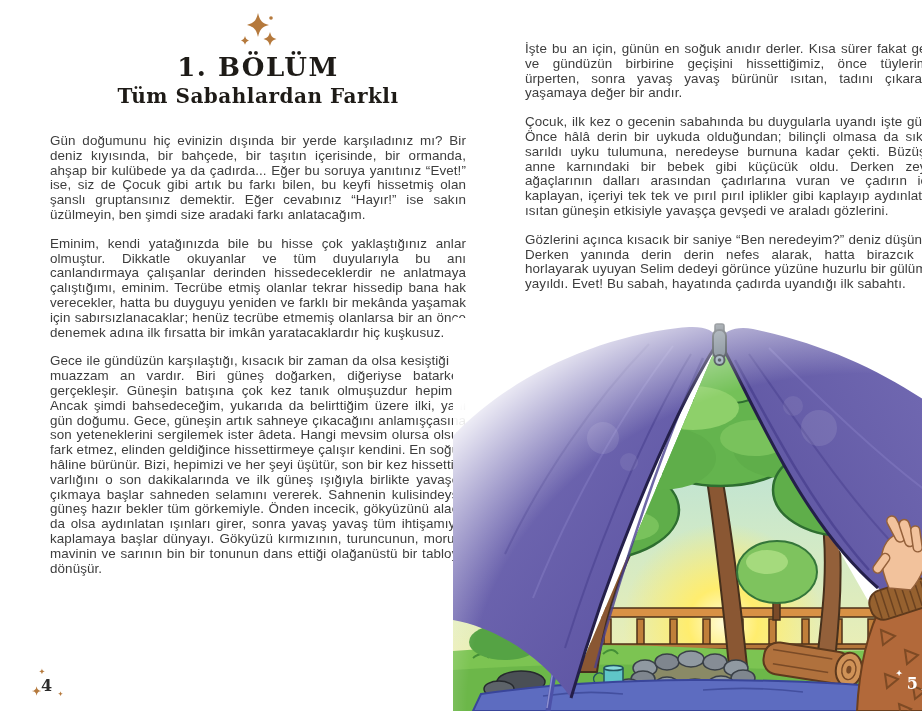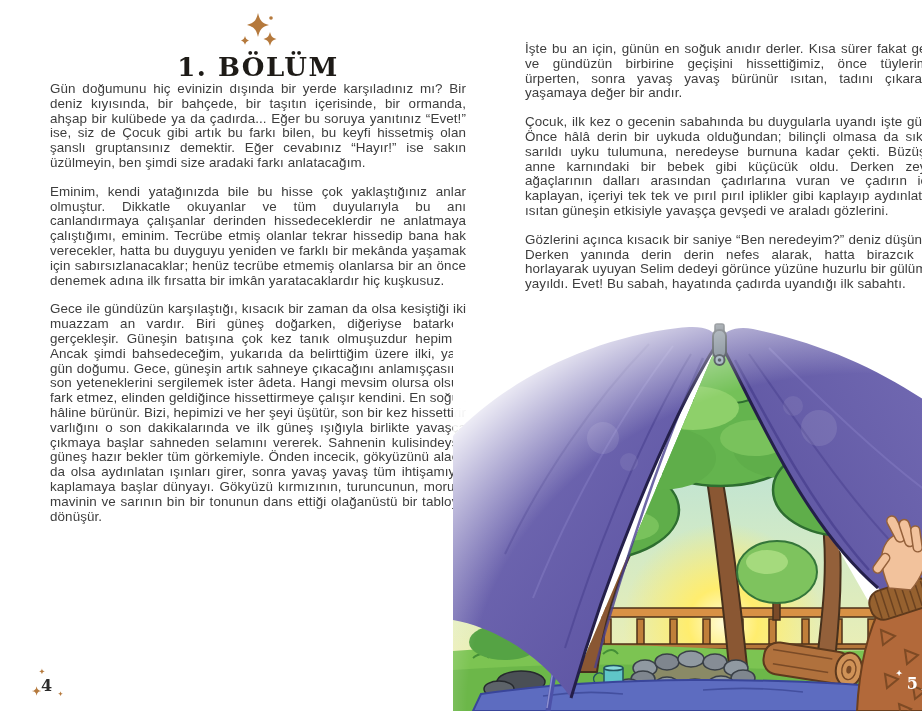--- a/index.html
+++ b/index.html
@@ -66,20 +66,21 @@
           <g fill="#b5793c">
             <path d="M32 1 C34 9 36 11 43 13 C36 15 34 17 32 25 C30 17 28 15 21 13 C28 11 30 9 32 1 Z"></path>
             <path d="M44 20 C45.2 24.5 46.5 25.8 50.5 27 C46.5 28.2 45.2 29.5 44 34 C42.8 29.5 41.5 28.2 37.5 27 C41.5 25.8 42.8 24.5 44 20 Z"></path>
             <path d="M19 24 C19.8 26.8 20.6 27.6 23 28.4 C20.6 29.2 19.8 30 19 32.8 C18.2 30 17.4 29.2 15 28.4 C17.4 27.6 18.2 26.8 19 24 Z"></path>
             <circle cx="45" cy="6" r="1.8"></circle>
           </g>
         </svg>
       </div>
 
       <h1 class="chapter-number">1. BÖLÜM</h1>
+      <h2 class="chapter-title">Tüm Sabahlardan Farklı</h2>
 
       <p class="body-par">Gün doğumunu hiç evinizin dışında bir yerde karşıladınız mı? Bir deniz kıyısında, bir bahçede, bir taşıtın içerisinde, bir ormanda, ahşap bir kulübede ya da çadırda... Eğer bu soruya yanıtınız “Evet!” ise, siz de Çocuk gibi artık bu farkı bilen, bu keyfi hissetmiş olan şanslı gruptansınız demektir. Eğer cevabınız “Hayır!” ise sakın üzülmeyin, ben şimdi size aradaki farkı anlatacağım.</p>
       <p class="body-par">Eminim, kendi yatağınızda bile bu hisse çok yaklaştığınız anlar olmuştur. Dikkatle okuyanlar ve tüm duyularıyla bu anı canlandırmaya çalışanlar derinden hissedeceklerdir ne anlatmaya çalıştığımı, eminim. Tecrübe etmiş olanlar tekrar hissedip bana hak verecekler, hatta bu duyguyu yeniden ve farklı bir mekânda yaşamak için sabırsızlanacaklar; henüz tecrübe etmemiş olanlarsa bir an önce denemek adına ilk fırsatta bir imkân yaratacaklardır hiç kuşkusuz.</p>
       <p class="body-par">Gece ile gündüzün karşılaştığı, kısacık bir zaman da olsa kesiştiği iki muazzam an vardır. Biri güneş doğarken, diğeriyse batarken gerçekleşir. Güneşin batışına çok kez tanık olmuşuzdur hepimiz. Ancak şimdi bahsedeceğim, yukarıda da belirttiğim üzere ilki, yani gün doğumu. Gece, güneşin artık sahneye çıkacağını anlamışçasına son yeteneklerini sergilemek ister âdeta. Hangi mevsim olursa olsun fark etmez, elinden geldiğince hissettirmeye çalışır kendini. En soğuk hâline bürünür. Bizi, hepimizi ve her şeyi üşütür, son bir kez hissettirir varlığını o son dakikalarında ve ilk güneş ışığıyla birlikte yavaşça çıkmaya başlar sahneden selamını vererek. Sahnenin kulisindeyse güneş hazır bekler tüm görkemiyle. Önden incecik, gökyüzünü alaca da olsa aydınlatan ışınları girer, sonra yavaş yavaş tüm ihtişamıyla kaplamaya başlar dünyayı. Gökyüzü kırmızının, turuncunun, morun, mavinin ve sarının bin bir tonunun dans ettiği olağanüstü bir tabloya dönüşür.</p>
     </div>
 
     <div class="pageno-left">
       <span class="spark s1">✦</span>
       <span class="spark s2">✦</span>
       <span class="spark s3">✦</span>

